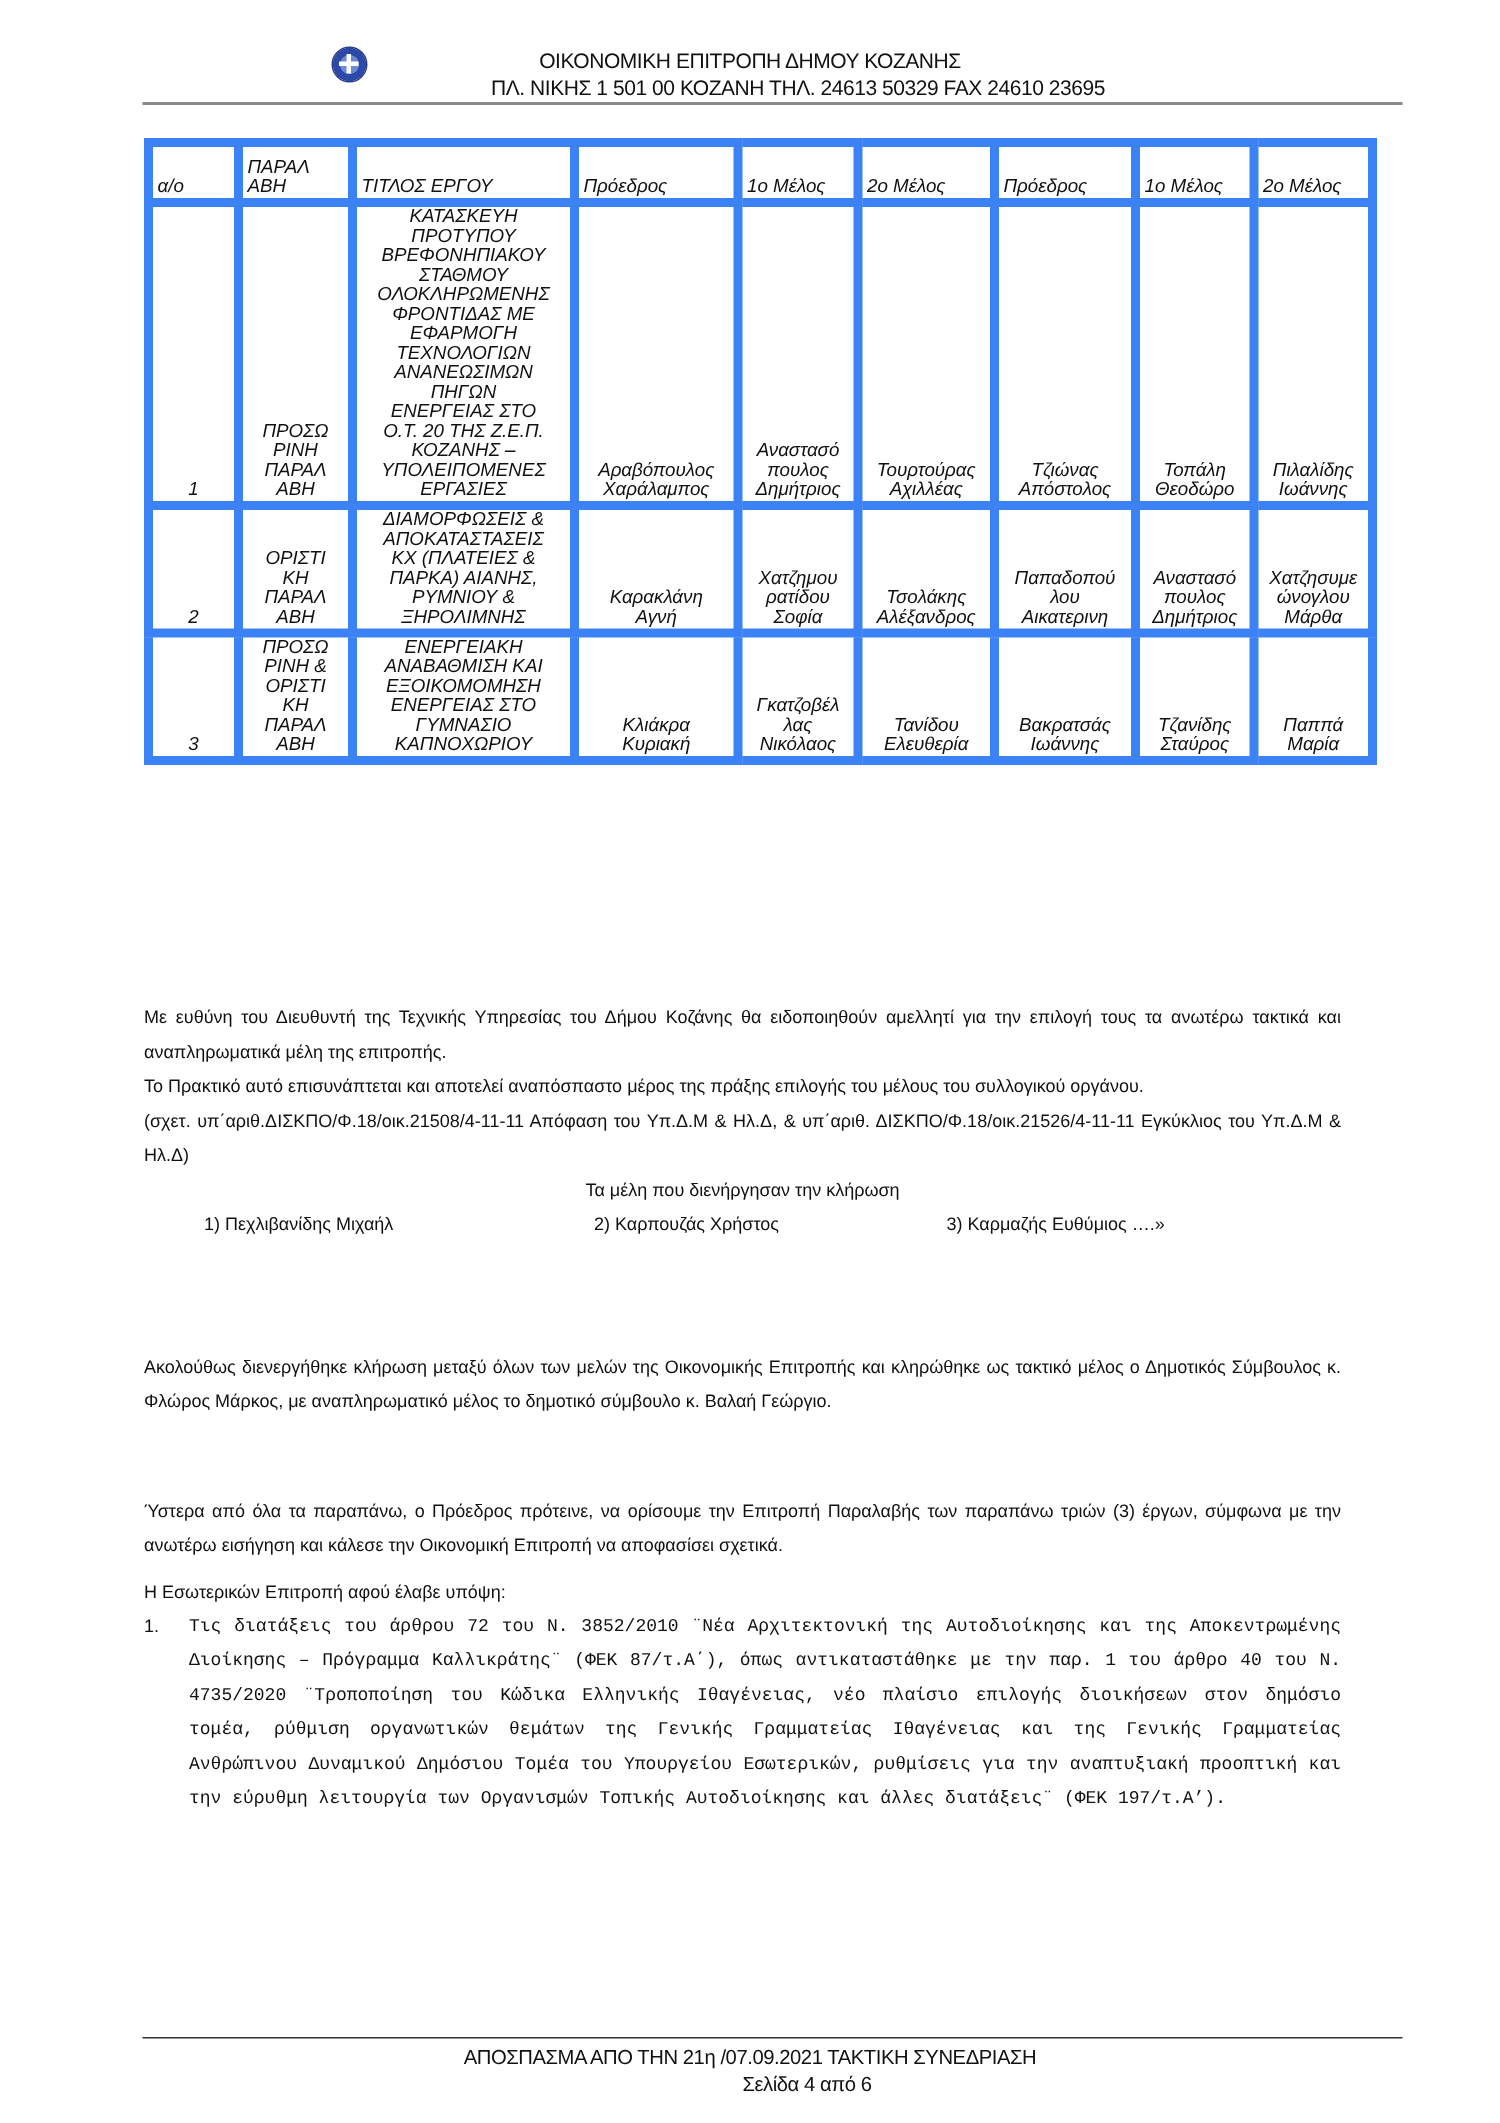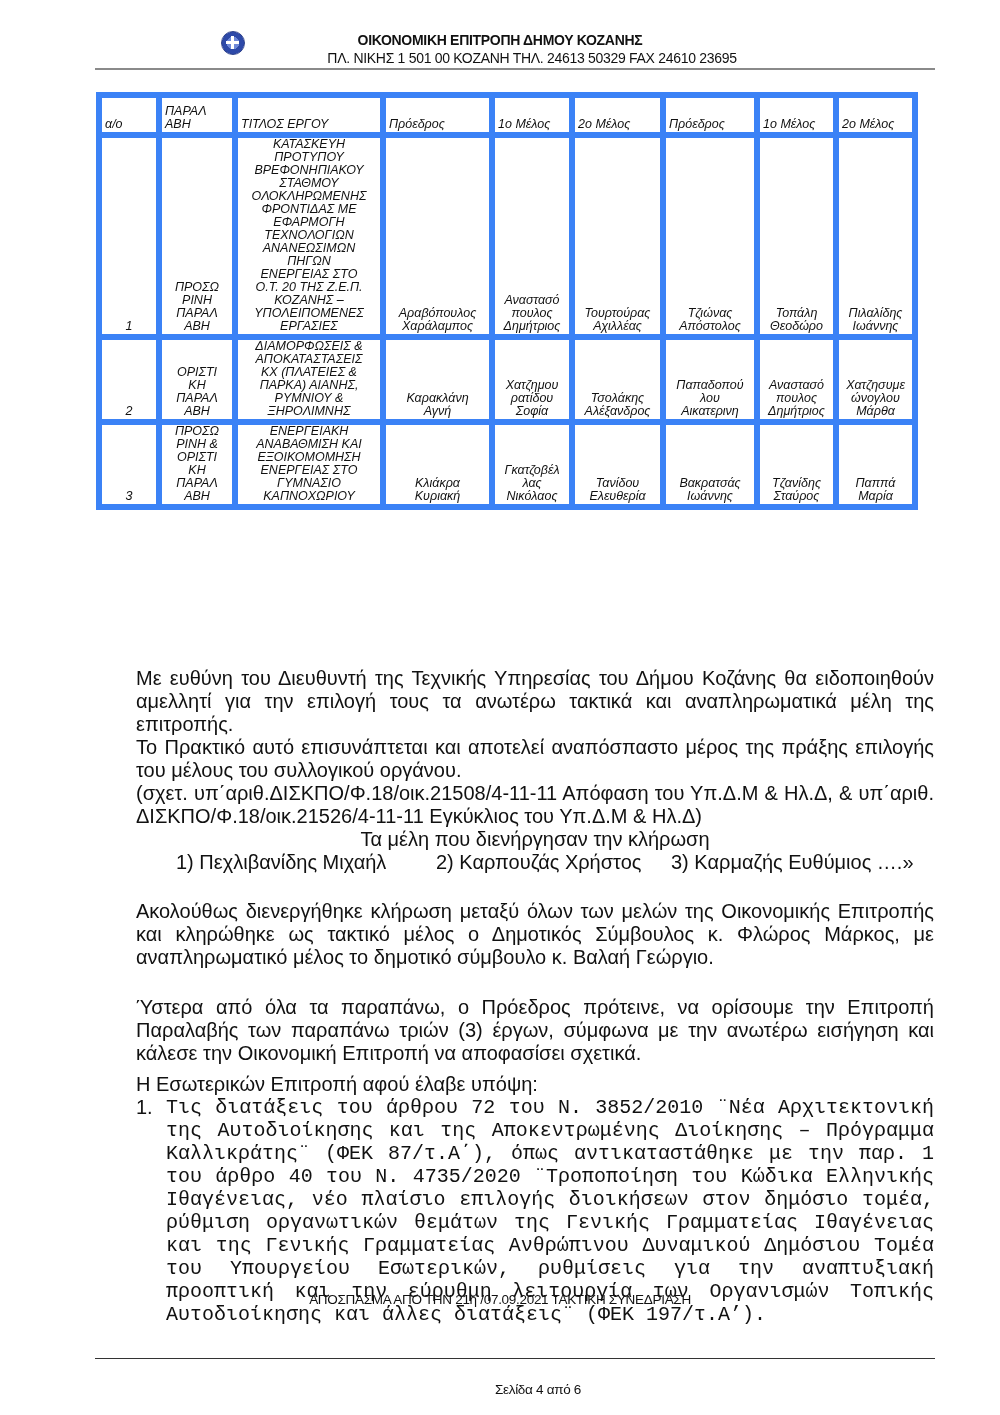--- a/index.html
+++ b/index.html
@@ -5,46 +5,46 @@
   html, body { margin: 0; padding: 0; background: #ffffff; }
   body { width: 1000px; height: 1415px; position: relative; overflow: hidden;
          font-family: "Liberation Sans", "DejaVu Sans", sans-serif; color: #111; }
   .header { position: absolute; left: 0; top: 0; width: 1000px; height: 70px; }
   .logo { position: absolute; left: 221px; top: 31px; width: 22px; height: 22px; border-radius: 50%;
           background: radial-gradient(circle, #6f89d8 0 40%, #2d49a8 41% 70%, #b9c3e8 71% 100%);
           border: 1px solid #2b3f8a; }
   .logo::before { content: ""; position: absolute; left: 9px; top: 4px; width: 3px; height: 13px; background: #fff; }
   .logo::after { content: ""; position: absolute; left: 4px; top: 9px; width: 13px; height: 3px; background: #fff; }
   .hdr-line { position: absolute; left: 0; width: 1000px; text-align: center; font-size: 14px; letter-spacing: -0.3px; }
-  .hdr1 { top: 32px; box-sizing: border-box; font-weight: bold; }
+  .hdr1 { top: 32px; box-sizing: border-box; }
   .hdr2 { top: 50px; padding-left: 64px; box-sizing: border-box; }
   .rule-top { position: absolute; left: 95px; top: 68px; width: 840px; height: 2px; background: #8a8a8a; }
 
   table.grid { position: absolute; left: 96px; top: 92px; border-collapse: collapse; font-size: 12.5px; }
   table.grid td { border: 6px solid #3b82f6; vertical-align: bottom; padding: 0 3px 1px 3px; line-height: 13px; font-style: italic; }
   td.c { text-align: center; }
   td.l { text-align: left; }
   .cell-text { white-space: pre-line; }
 
-  .body { position: absolute; left: 96px; width: 798px; font-size: 20px; line-height: 23px; margin-left: 40px; }
+  .body { position: absolute; left: 96px; width: 798px; font-size: 12px; line-height: 23px; }
   .just { text-align: justify; }
   .p1 { top: 667px; }
   .center { text-align: center; }
   .drawers { display: flex; justify-content: flex-start; padding-left: 40px; }
   .drawers span { display: inline-block; }
   .p2 { top: 900px; }
   .p3 { top: 996px; }
   ol.list { margin: 0; padding: 0; list-style: none; }
   ol.list li { display: flex; }
   ol.list .num { width: 30px; flex: 0 0 30px; }
   ol.list .txt { flex: 1; text-align: justify; font-family: Liberation Mono, monospace; }
 
   .rule-bottom { position: absolute; left: 95px; top: 1358px; width: 840px; height: 1px; background: #333; }
   .footer { position: absolute; left: 0; width: 1000px; text-align: center; font-size: 13.5px; letter-spacing: -0.3px; }
-  .f1 { top: 1292px; }
+  .f1 { top: 1364px; }
   .f2 { top: 1382px; margin-left: 38px; }
 </style>
 </head>
 <body>
 
 <div class="header">
   <div class="logo"></div>
   <div class="hdr-line hdr1">ΟΙΚΟΝΟΜΙΚΗ  ΕΠΙΤΡΟΠΗ  ΔΗΜΟΥ  ΚΟΖΑΝΗΣ</div>
   <div class="hdr-line hdr2">ΠΛ. ΝΙΚΗΣ 1  501 00  ΚΟΖΑΝΗ  ΤΗΛ.  24613 50329  FAX  24610 23695</div>
   <div class="rule-top"></div>

